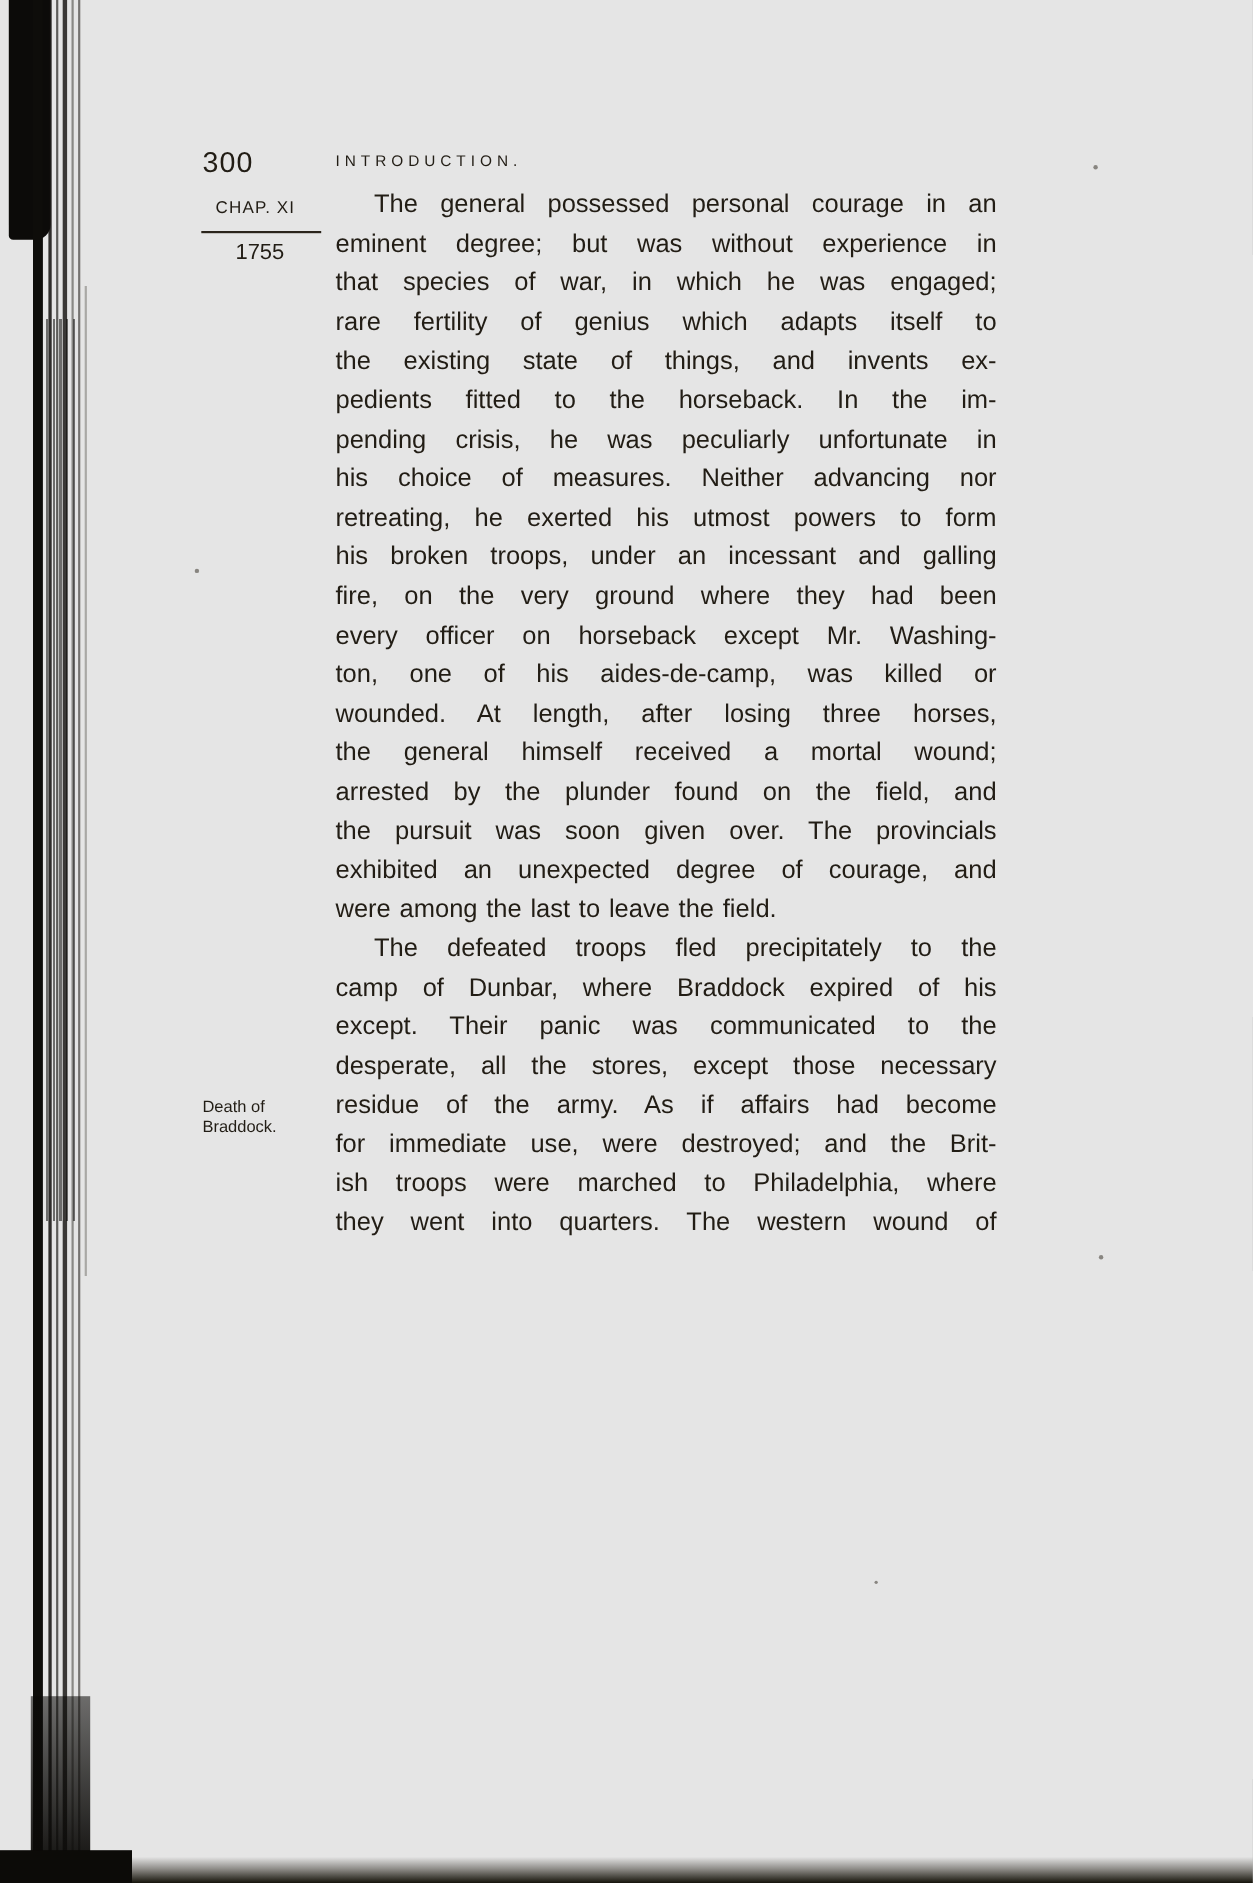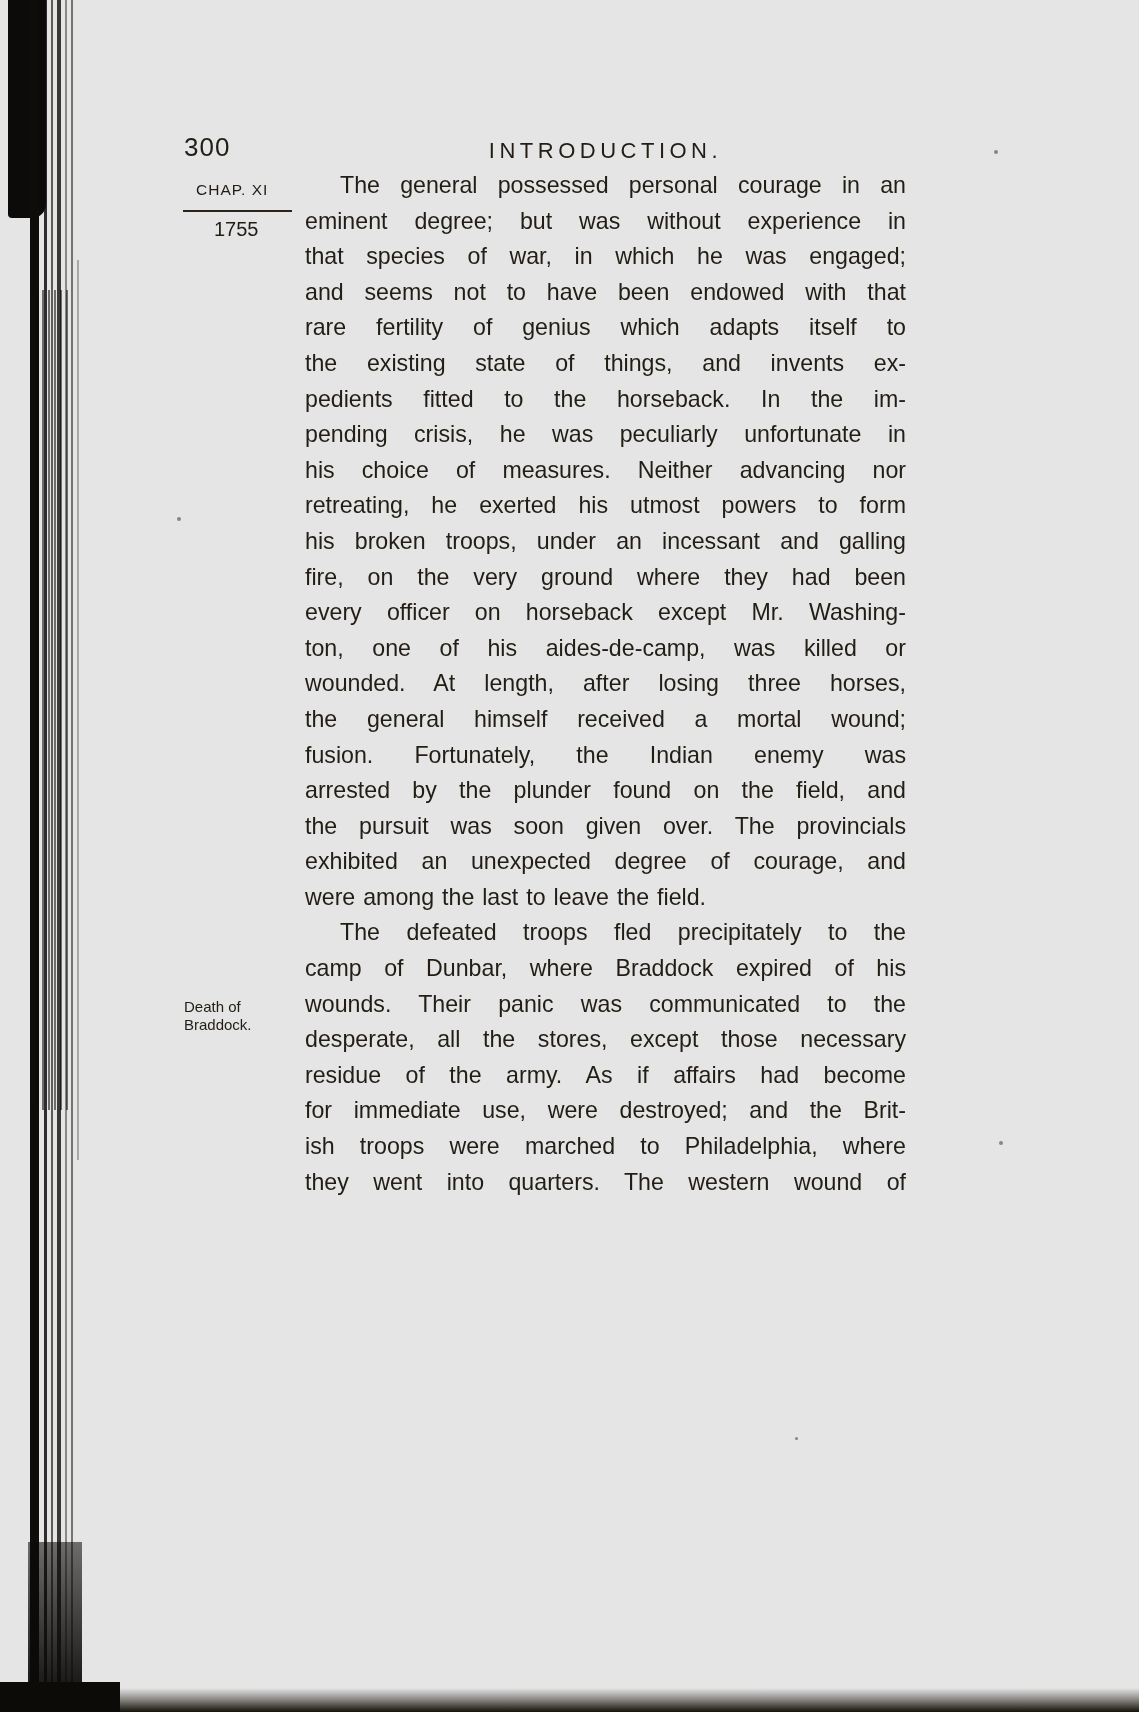--- a/index.html
+++ b/index.html
@@ -36,21 +36,21 @@
   .speck.s3{left:999px;top:1141px;width:4px;height:4px;}
   .speck.s4{left:795px;top:1437px;width:3px;height:3px;}
 
   
   .page-number{
     position:absolute;left:184px;top:132px;
     font-size:26px;letter-spacing:1px;
   }
   .running-header{
     position:absolute;left:305px;top:138px;width:601px;
-    text-align:center;font-size:22px;letter-spacing:4.5px;
+    font-size:14px;letter-spacing:4.5px;
   }
 
   
   .chap-note{
     position:absolute;left:196px;top:181px;
     font-size:15.5px;letter-spacing:1px;font-variant:small-caps;
   }
   .chap-rule{
     position:absolute;left:183px;top:210px;width:109px;height:2px;background:#2a241b;
   }
@@ -109,43 +109,41 @@
   <div class="death-note">
     <div>Death of</div>
     <div>Braddock.</div>
   </div>
 
   <div class="body-text">
       <div class="para">
         <div class="line first">The general possessed personal courage in an</div>
         <div class="line">eminent degree; but was without experience in</div>
         <div class="line">that species of war, in which he was engaged;</div>
-        <div class="line">and seems not to have been endowed with that</div>
         <div class="line">rare fertility of genius which adapts itself to</div>
         <div class="line">the existing state of things, and invents ex-</div>
         <div class="line">pedients fitted to the horseback.  In the im-</div>
         <div class="line">pending crisis, he was peculiarly unfortunate in</div>
         <div class="line">his choice of measures.  Neither advancing nor</div>
         <div class="line">retreating, he exerted his utmost powers to form</div>
         <div class="line">his broken troops, under an incessant and galling</div>
         <div class="line">fire, on the very ground where they had been</div>
         <div class="line">every officer on horseback except Mr. Washing-</div>
         <div class="line">ton, one of his aides-de-camp, was killed or</div>
         <div class="line">wounded.  At length, after losing three horses,</div>
         <div class="line">the general himself received a mortal wound;</div>
-        <div class="line">fusion.   Fortunately,  the  Indian  enemy  was</div>
         <div class="line">arrested by the plunder found on the field, and</div>
         <div class="line">the pursuit was soon given over.  The provincials</div>
         <div class="line">exhibited an unexpected degree of courage, and</div>
         <div class="line last">were among the last to leave the field.</div>
       </div>
       <div class="para">
         <div class="line first">The defeated troops fled precipitately to the</div>
         <div class="line">camp of Dunbar, where Braddock expired of his</div>
-        <div class="line">wounds.  Their panic was communicated to the</div>
+        <div class="line">except.  Their panic was communicated to the</div>
         <div class="line">desperate, all the stores, except those necessary</div>
         <div class="line">residue of the army.  As if affairs had become</div>
         <div class="line">for immediate use, were destroyed; and the Brit-</div>
         <div class="line">ish troops were marched to Philadelphia, where</div>
         <div class="line">they went into quarters.  The western wound of</div>
       </div>
     </div>
 
 </div>
 

